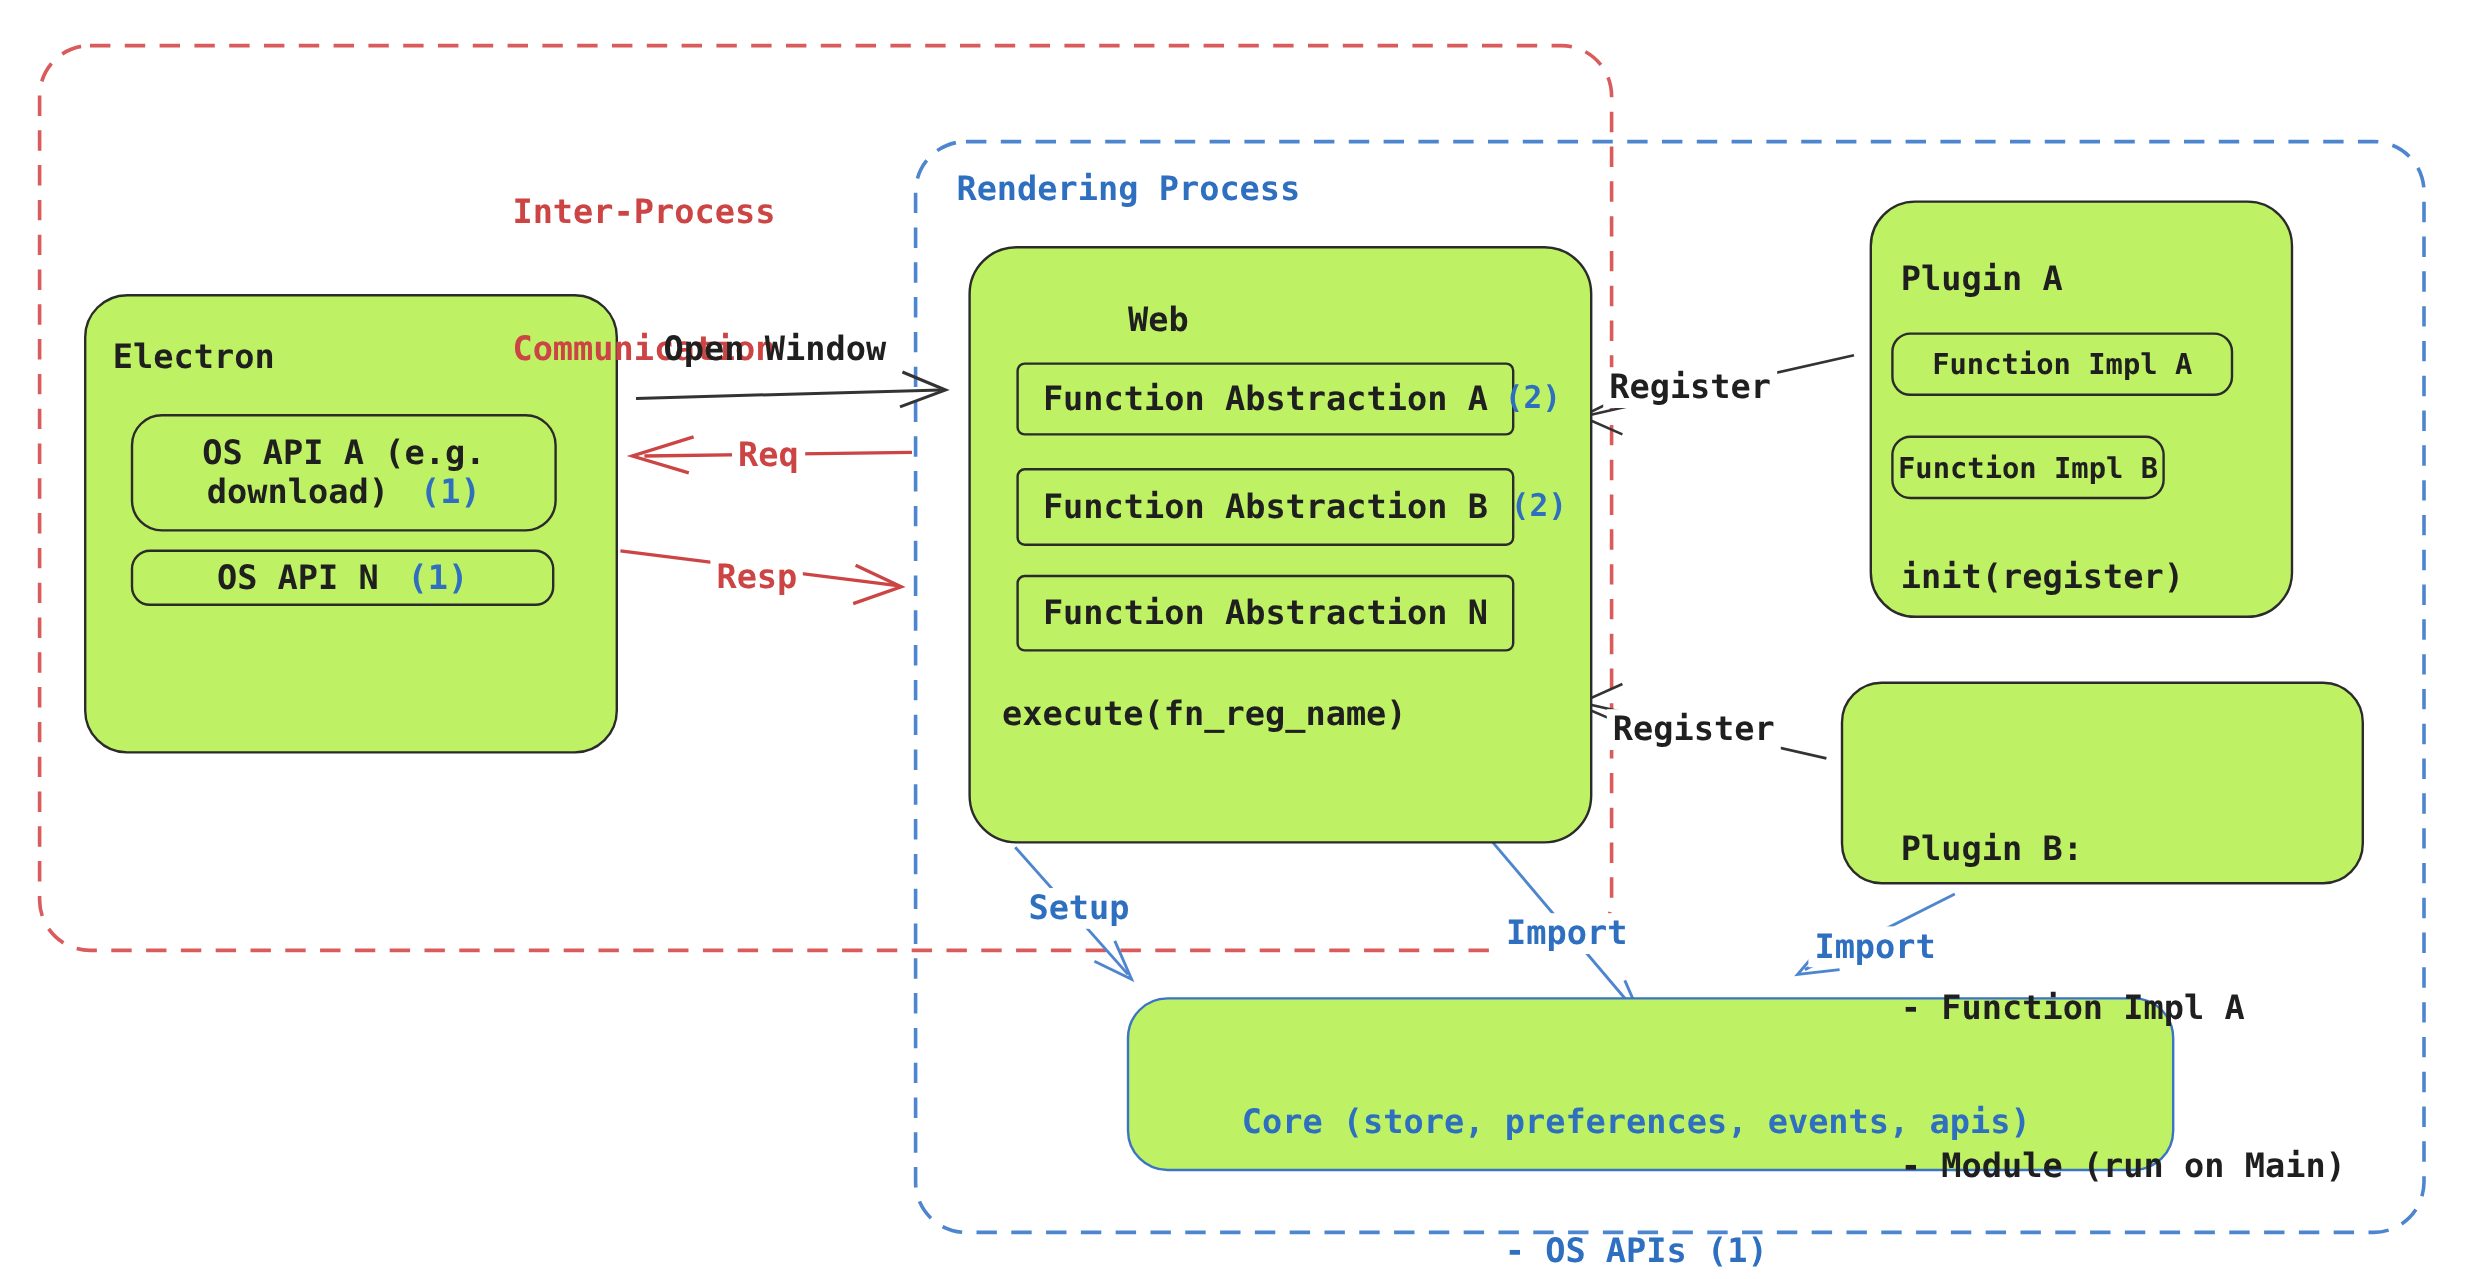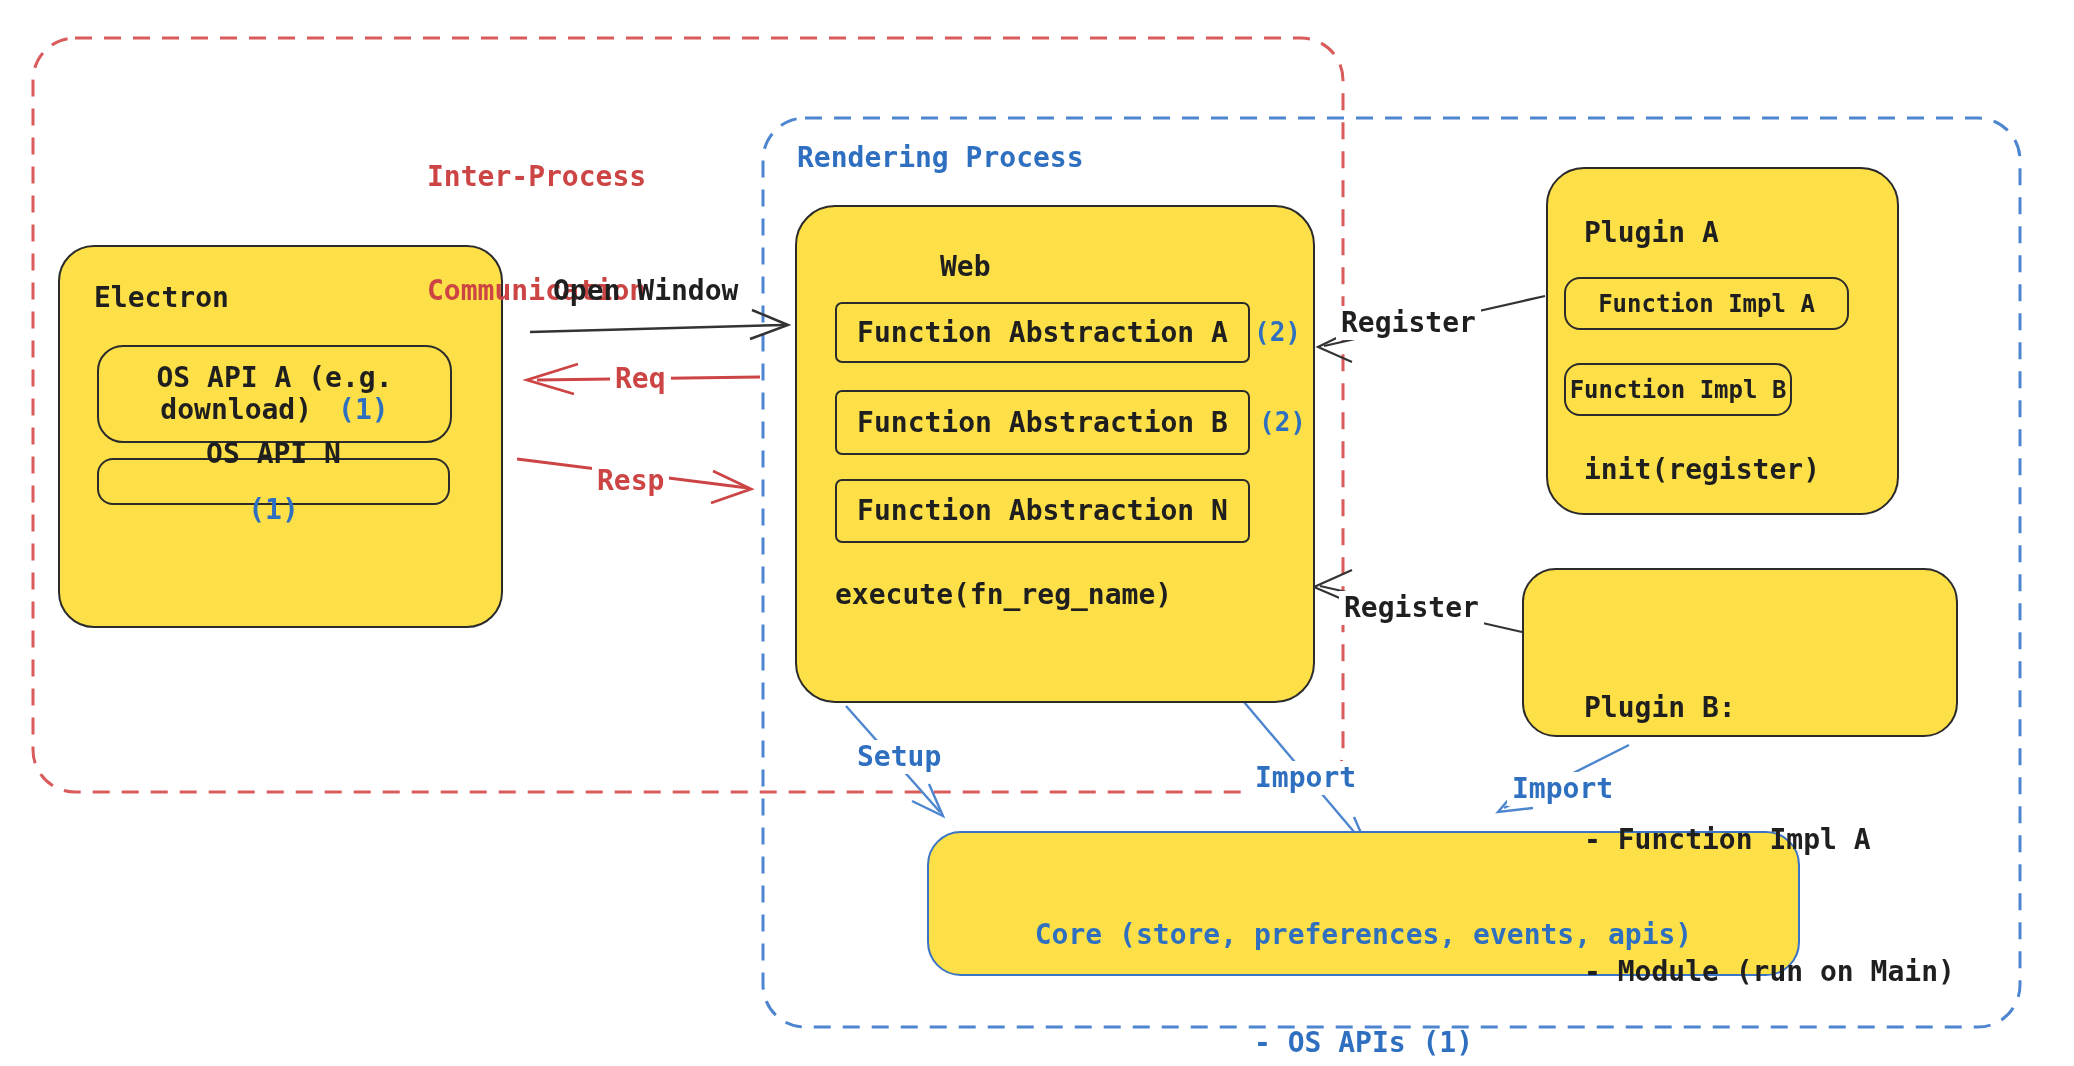--- a/index.html
+++ b/index.html
@@ -2,21 +2,21 @@
 <html><head>
 <meta charset="utf-8">
 <style>
   html,body{margin:0;padding:0;background:#ffffff;}
   .stage{
     position:relative;width:2074px;height:1066px;background:#ffffff;overflow:hidden;
     font-family:"DejaVu Sans Mono","Liberation Mono",monospace;color:#1f1f1f;
   }
   .layer{position:absolute;left:0;top:0;width:2074px;height:1066px;}
   svg.layer{z-index:1;}
-  .box{position:absolute;z-index:2;background:#fde047;border:3px solid #2b2b2b;box-sizing:border-box;}
+  .box{position:absolute;z-index:2;background:#bef264;border:3px solid #2b2b2b;box-sizing:border-box;margin-left:12px;}
   .lbl{position:absolute;z-index:3;font-weight:600;font-size:28px;line-height:34px;white-space:pre;}
   .on-line{background:#ffffff;padding:0 5px;}
   .red{color:#cc4444;}
   .blue{color:#2e6fc0;}
   .badge{position:absolute;z-index:3;color:#2e6fc0;font-weight:600;font-size:26px;}
   .center-col{display:flex;flex-direction:column;justify-content:center;align-items:center;}
   .row{display:flex;flex-direction:row;justify-content:center;align-items:center;}
   .inner-lbl{font-weight:600;font-size:28px;line-height:32px;white-space:pre;}
   .electron-box{left:58px;top:245px;width:445px;height:383px;border-radius:36px;border-width:2.5px;}
   .os-api-a{left:97px;top:345px;width:355px;height:98px;border-radius:26px;border-width:2.5px;text-align:center;}
@@ -99,21 +99,21 @@
   <div class="lbl" style="left:94px;top:281px;">Electron</div>
 
   <div class="box os-api-a center-col">
     <div class="inner-lbl">OS API A (e.g.</div>
     <div class="row" style="gap:26px;">
       <span class="inner-lbl">download)</span>
       <span class="inner-lbl blue">(1)</span>
     </div>
   </div>
 
-  <div class="box os-api-n row" style="gap:24px;flex-direction:column;">
+  <div class="box os-api-n row" style="gap:24px;">
     <span class="inner-lbl">OS API N</span>
     <span class="inner-lbl blue">(1)</span>
   </div>
 
   <div class="lbl" style="left:553px;top:274px;">Open Window</div>
   <div class="lbl red on-line" style="left:610px;top:362px;">Req</div>
   <div class="lbl red on-line" style="left:592px;top:464px;">Resp</div>
 
   <div class="box web-box"></div>
   <div class="lbl" style="left:940px;top:250px;">Web</div>
@@ -135,21 +135,21 @@
   <div class="lbl" style="left:835px;top:578px;">execute(fn_reg_name)</div>
 
   <div class="box plugin-a-box"></div>
   <div class="lbl" style="left:1584px;top:216px;">Plugin A</div>
   <div class="box impl-box impl-a center-col">
     <span class="inner-lbl">Function Impl A</span>
   </div>
   <div class="box impl-box impl-b center-col">
     <span class="inner-lbl">Function Impl B</span>
   </div>
-  <div class="lbl" style="left:1584px;top:453px;">init(register)</div>
+  <div class="lbl" style="left:1584px;top:464px;">init(register)</div>
 
   <div class="lbl on-line" style="left:1336px;top:306px;">Register</div>
   <div class="lbl on-line" style="left:1339px;top:591px;">Register</div>
 
   <div class="box plugin-b-box"></div>
   <div class="lbl plugin-b-lines">
     <div>Plugin B:</div>
     <div>- Function Impl A</div>
     <div>- Module (run on Main)</div>
   </div>

